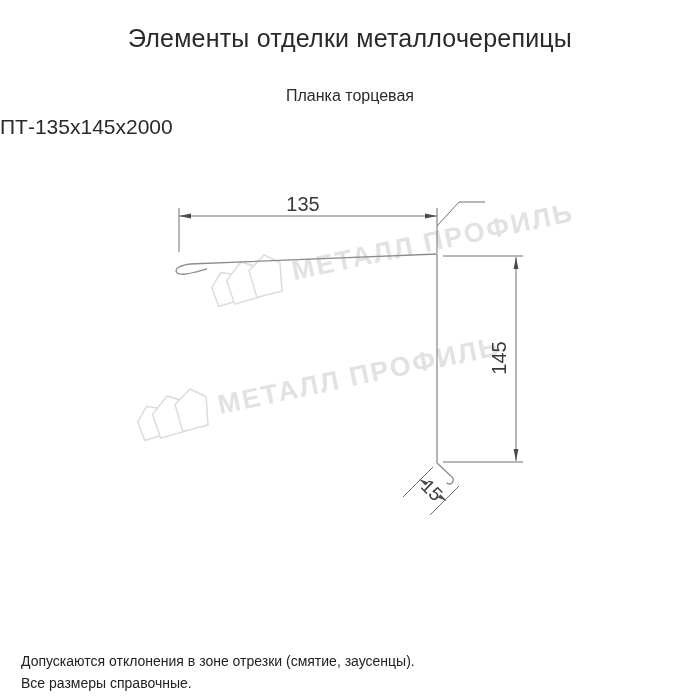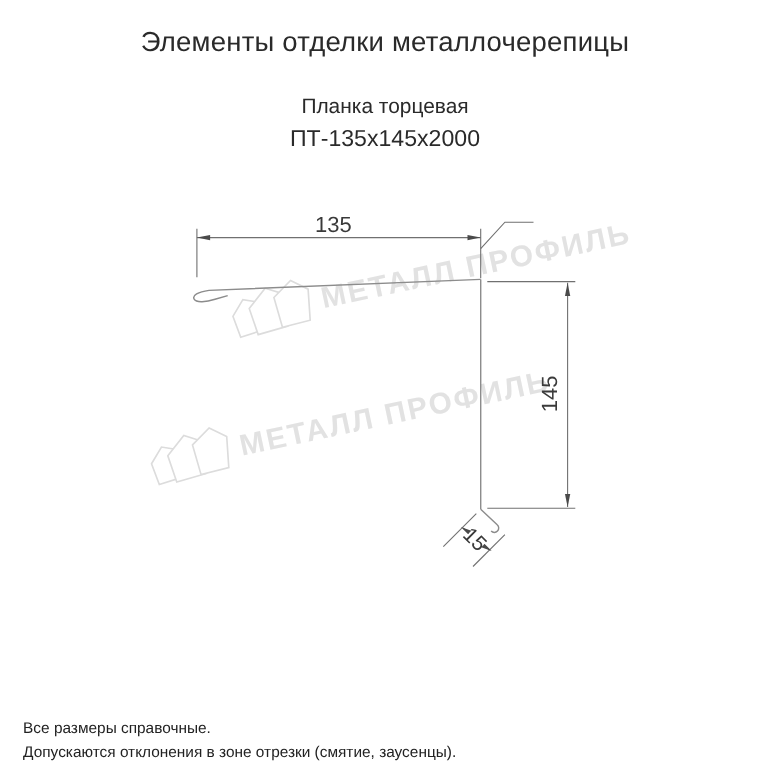--- a/index.html
+++ b/index.html
@@ -6,24 +6,24 @@
   .stage{
     position:relative;width:700px;height:700px;background:#ffffff;overflow:hidden;
     font-family:"Liberation Sans", sans-serif;color:#262626;
   }
   .title{
     position:absolute;top:24px;left:0;width:700px;text-align:center;
     font-size:25px;letter-spacing:0.2px;color:#2a2a2a;
   }
   .subtitle{
     position:absolute;top:87px;left:0;width:700px;text-align:center;
-    font-size:19px;color:#2a2a2a;
+    font-size:16px;color:#2a2a2a;
   }
   .model{
-    position:absolute;top:115px;left:0;width:700px;text-align:center;
+    position:absolute;top:115px;left:0;width:700px;text-align:left;
     font-size:21px;color:#2a2a2a;
   }
   .watermark{
     position:absolute;display:flex;align-items:center;gap:8px;
     transform-origin:left center;transform:rotate(-12deg);
     pointer-events:none;z-index:1;white-space:nowrap;
   }
   .watermark .wm-text{
     font-size:27px;font-weight:bold;letter-spacing:2px;color:#e2e2e2;
   }
@@ -115,17 +115,17 @@
       <polygon points="419,479 428.5,482.5 425.5,485.5"></polygon>
       <polygon points="447,501 437.5,497.5 440.5,494.5"></polygon>
     </g>
     <text class="dim-text-small" transform="translate(432,490) rotate(45)" text-anchor="middle" dy="0.35em">15</text>
 
     <polyline points="485,202 459,202 437,226" fill="none" stroke="#707070" stroke-width="1"></polyline>
   </svg>
 
 
   <div class="footer">
+    <div>Допускаются отклонения в зоне отрезки (смятие, заусенцы).</div>
     <div>Все размеры справочные.</div>
-    <div>Допускаются отклонения в зоне отрезки (смятие, заусенцы).</div>
   </div>
 
 </div>
 
 </body></html>

